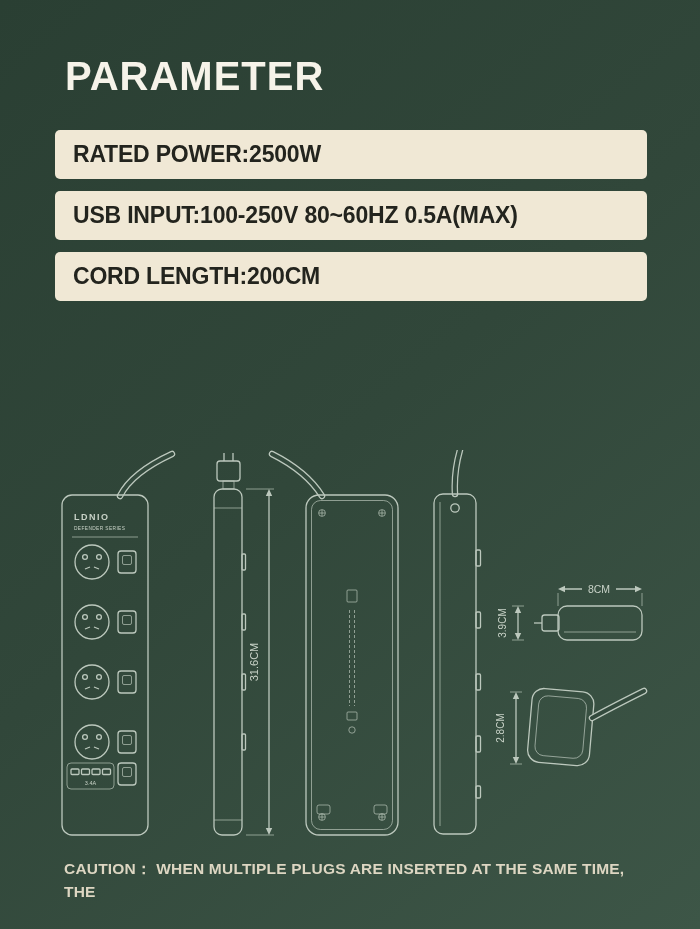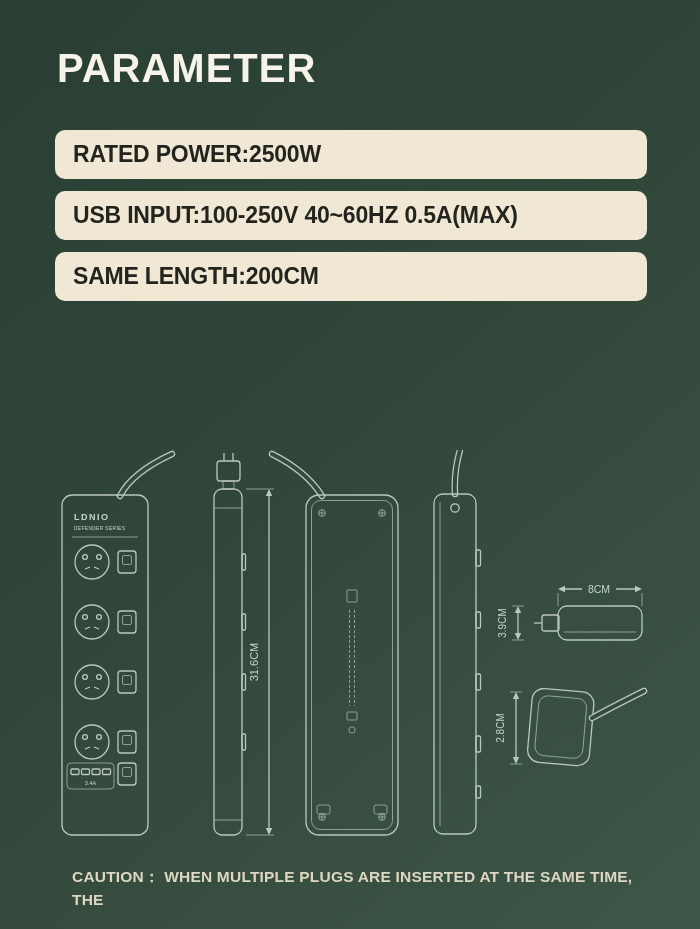--- a/index.html
+++ b/index.html
@@ -2,59 +2,59 @@
 <html><head>
 <meta charset="utf-8">
 <style>
   html,body{margin:0;padding:0;background:#222;}
   .page{
     position:relative;width:700px;height:929px;overflow:hidden;
     background:linear-gradient(140deg,#2a3f33 0%,#31473a 48%,#3d5647 100%);
     font-family:"Liberation Sans",sans-serif;
   }
   .title{
-    position:absolute;left:57px;top:46px;margin:0;
+    position:absolute;left:57px;top:46px;margin:8px;
     font-size:40px;font-weight:bold;letter-spacing:1px;color:#f6f3e9;
   }
   .specs{position:absolute;left:55px;top:130px;width:592px;}
   .spec-bar{
-    height:49px;border-radius:10px;background:#f0e8d5;margin-bottom:12px;
+    height:49px;border-radius:5px;background:#f0e8d5;margin-bottom:12px;
     display:flex;align-items:center;padding:0 18px;box-sizing:border-box;
   }
   .spec-bar span{
     font-size:23px;font-weight:bold;color:#23241e;letter-spacing:-0.2px;white-space:nowrap;
   }
   .diagram{position:absolute;left:0;top:450px;width:700px;height:404px;}
   .ln{fill:none;stroke:#bcc8bd;stroke-width:1.3;}
   .lnt{fill:none;stroke:#bcc8bd;stroke-width:0.8;opacity:.85;}
   .fl{fill:#bcc8bd;stroke:none;}
   .tube1{fill:none;stroke:#bcc8bd;stroke-width:6.5;stroke-linecap:round;}
   .tube2{fill:none;stroke:#334a3d;stroke-width:4;stroke-linecap:round;}
   .svgtxt{fill:#c8d2c7;font-family:"Liberation Sans",sans-serif;}
   .caution{
-    position:absolute;left:60px;top:853px;width:588px;margin:12px;
+    position:absolute;left:60px;top:853px;width:588px;margin:4px;
     font-size:15.5px;line-height:1.5;color:#ddd6c2;letter-spacing:0.2px;font-weight:bold;
   }
 </style>
 </head>
 <body>
 
 <div class="page">
 
   <h1 class="title">PARAMETER</h1>
 
   <div class="specs">
     <div class="spec-bar">
       <span>RATED POWER:2500W</span>
     </div>
     <div class="spec-bar">
-      <span>USB INPUT:100-250V  40~60HZ 0.5A(MAX)</span>
+      <span>USB INPUT:100-250V  80~60HZ 0.5A(MAX)</span>
     </div>
     <div class="spec-bar">
-      <span>SAME LENGTH:200CM</span>
+      <span>CORD LENGTH:200CM</span>
     </div>
   </div>
 
   <div class="diagram">
     <svg width="700" height="404" viewBox="0 0 700 404">
 
       <g transform="translate(62,0)">
         <path class="tube1" d="M58 46 C66 30 84 16 110 4"></path>
         <path class="tube2" d="M58 46 C66 30 84 16 110 4"></path>
         <rect class="ln" x="0" y="45" width="86" height="340" rx="10"></rect>

